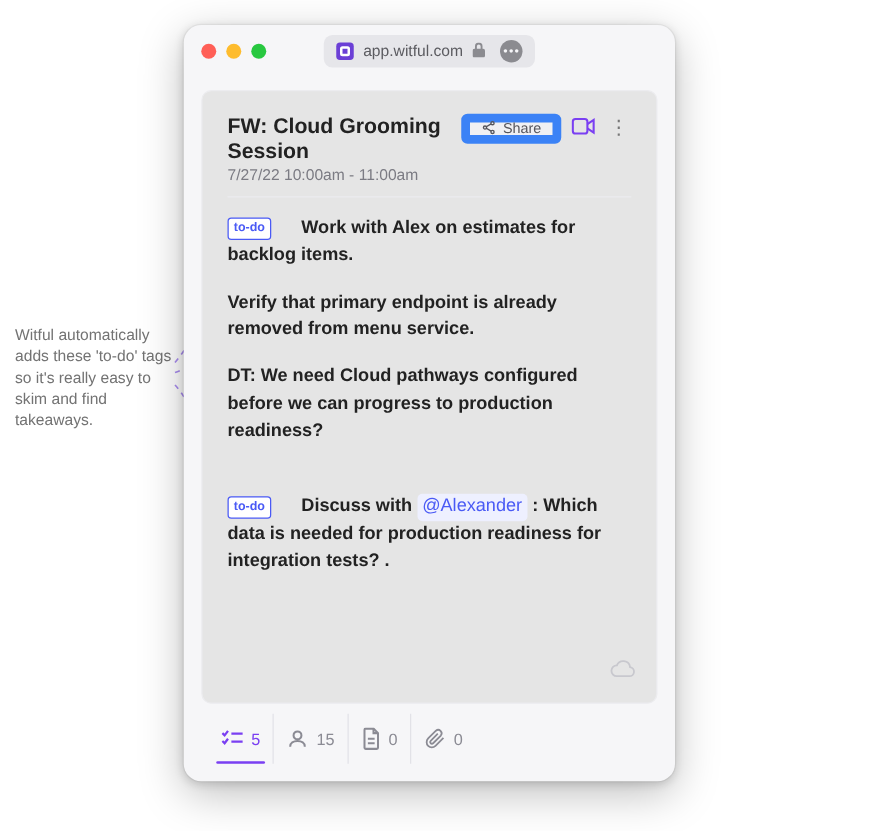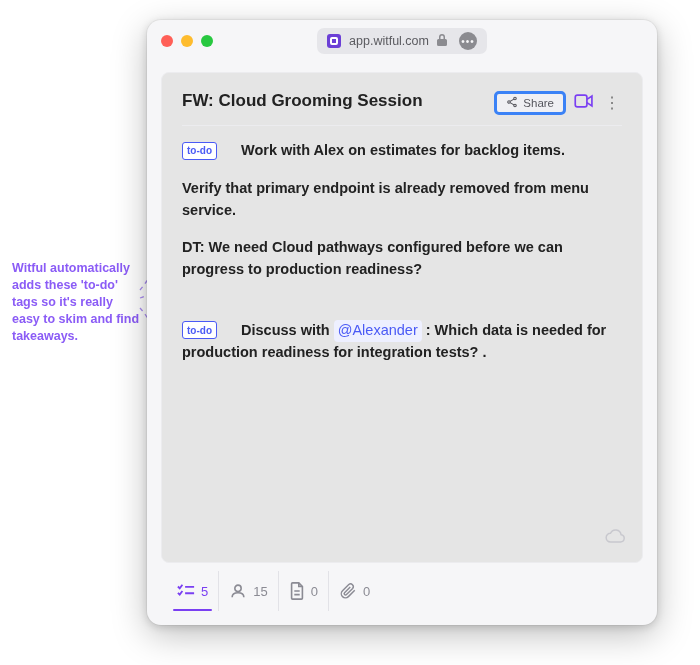--- a/index.html
+++ b/index.html
@@ -15,30 +15,30 @@
   }
 
   
   .anno {
     position: absolute;
     left: 12px;
     top: 260px;
     width: 130px;
     font-size: 12.5px;
     line-height: 1.35;
-    color: #8b5cf6;
-    font-weight: 700;
+    color: #737373;
+    font-weight: 400;
   }
 
   
   .window {
     position: absolute;
     left: 147px;
     top: 20px;
-    width: 510px;
+    width: 393px;
     height: 605px;
     border-radius: 14px;
     background: #f6f6f8;
     box-shadow:
       0 0 0 1px rgba(0,0,0,0.04),
       0 10px 35px rgba(0,0,0,0.25),
       0 2px 8px rgba(0,0,0,0.15);
     display: flex;
     flex-direction: column;
   }
@@ -150,21 +150,21 @@
     display:flex;
     align-items:center;
     gap:8px;
   }
   .share-btn {
     display:flex; align-items:center; gap:5px;
     height:24px;
     padding:0 9px;
     border-radius:5px;
     background:#f0f0f3;
-    border:3px solid #3b82f6;
+    border:7px solid #3b82f6;
     font-size:11.5px;
     color:#55555c;
   }
   .video-ico {
     color:#7a3ff2;
   }
   .kebab {
     color:#777;
     font-size:16px;
     line-height:0.5;
@@ -296,20 +296,21 @@
       </div>
     </div>
   </div>
 
   <div class="content">
     <div class="card">
 
       <div class="card-head">
         <div class="head-left">
           <div class="title">FW: Cloud Grooming Session</div>
+          <div class="subtitle">7/27/22 10:00am - 11:00am</div>
         </div>
         <div class="head-actions">
           <div class="share-btn">
             <span>
               <svg width="12" height="12" viewBox="0 0 24 24" fill="none" stroke="#55555c" stroke-width="2.2">
                   <circle cx="18" cy="5" r="2.5"></circle>
                   <circle cx="6" cy="12" r="2.5"></circle>
                   <circle cx="18" cy="19" r="2.5"></circle>
                   <path d="M8.2 10.8 15.8 6.2M8.2 13.2l7.6 4.6"></path>
                 </svg>

